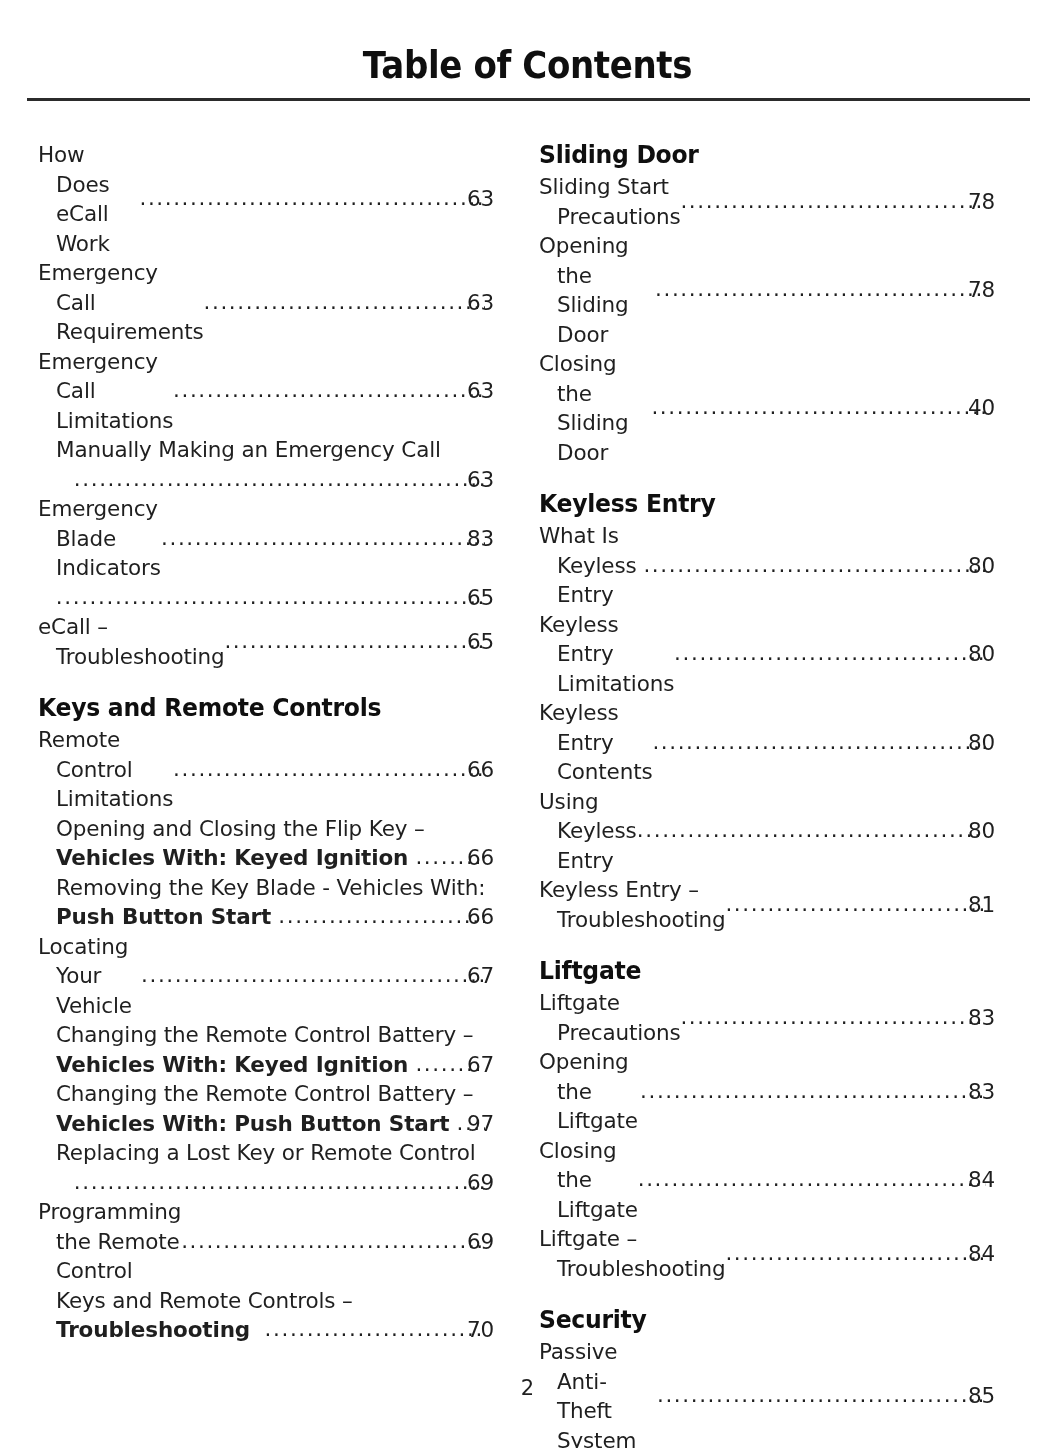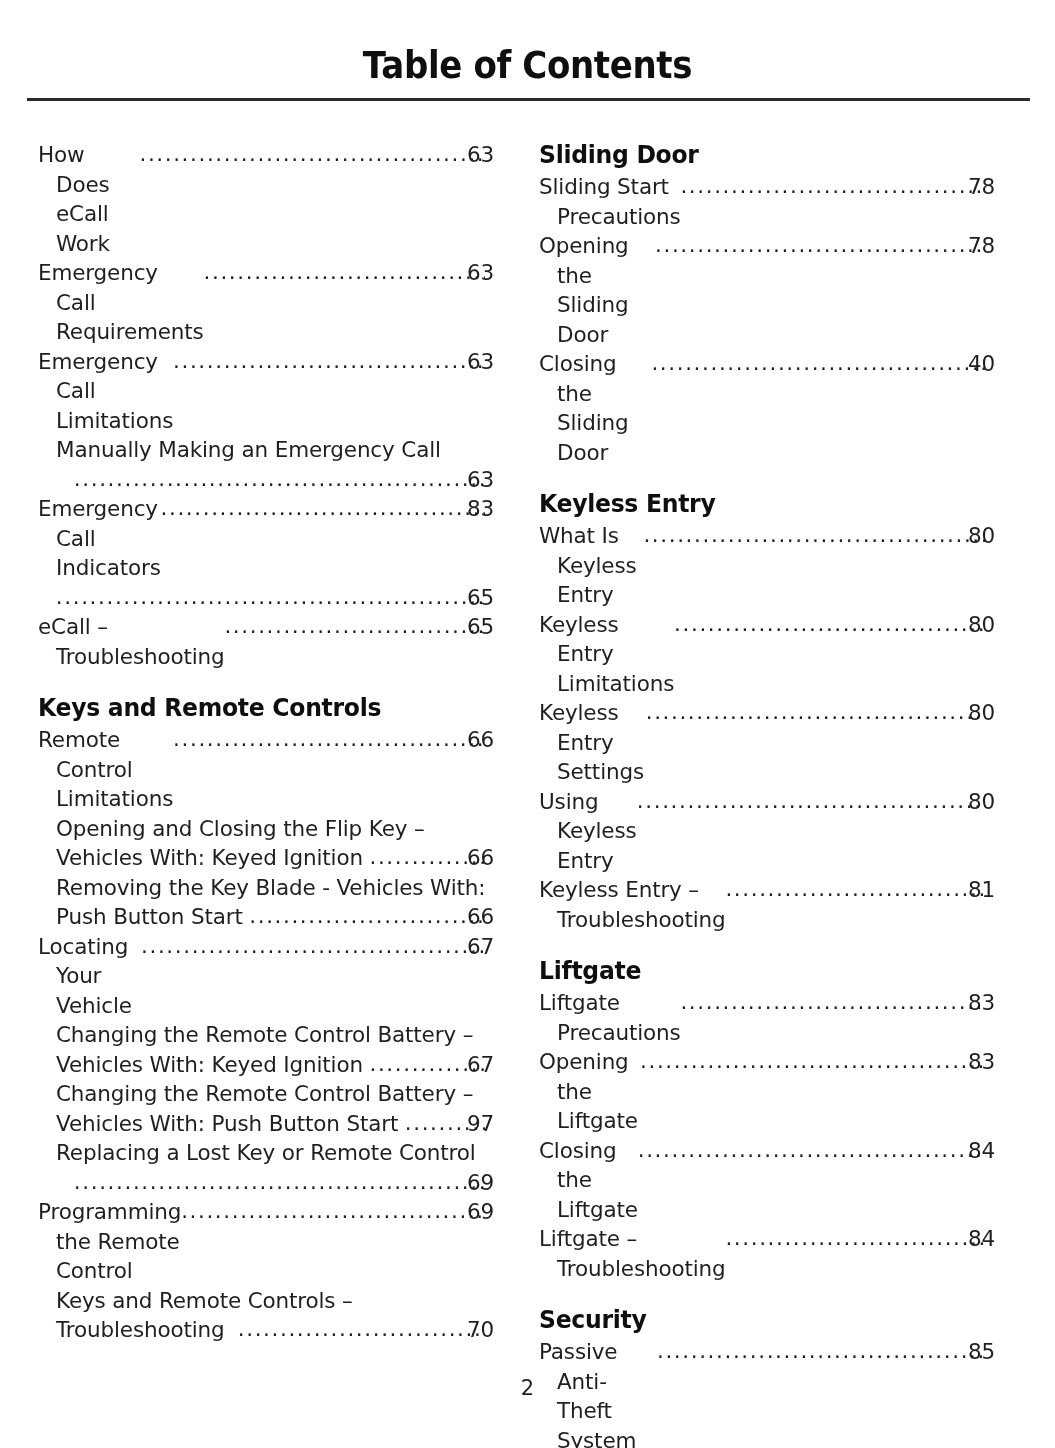--- a/index.html
+++ b/index.html
@@ -77,21 +77,21 @@
     line-height: 29.5px;
     color: #1f1f1f;
     position: relative;
     padding-left: 18px;
     text-indent: -18px;
     letter-spacing: -0.15px;
   }
 
   .toc-row {
     display: flex;
-    align-items: flex-start;
+    align-items: center;
     width: 100%;
   }
   .entry-title {
     white-space: pre-wrap;
   }
   .dots {
     flex: 1 1 auto;
     min-width: 0;
     overflow: hidden;
     white-space: nowrap;
@@ -114,20 +114,21 @@
     padding-left: 18px;
     text-indent: -18px;
   }
   .toc-entry .leader-row {
     display: flex;
     align-items: baseline;
     padding-left: 18px;
   }
   .toc-entry .leader-row .cont-text {
     white-space: pre;
+    font-weight: bold;
   }
 
   
   .page-number {
     position: absolute;
     bottom: 48px;
     left: 0;
     width: 1055px;
     text-align: center;
     font-size: 21px;
@@ -166,21 +167,21 @@
       <div class="toc-entry">
         <span class="wrap-title">Manually Making an Emergency Call</span>
         <div class="leader-row">
           <span class="cont-text"></span>
           <span class="dots"></span>
           <span class="page-num">63</span>
         </div>
       </div>
       <div class="toc-entry">
         <div class="toc-row">
-          <span class="entry-title">Emergency Call Indicators</span>
+          <span class="entry-title">Emergency Blade Indicators</span>
           <span class="dots"></span>
           <span class="page-num">83</span>
         </div>
       </div>
       <div class="toc-entry">
         <div class="toc-row">
           <span class="dots"></span>
           <span class="page-num">65</span>
         </div>
       </div>
@@ -295,21 +296,21 @@
       </div>
       <div class="toc-entry">
         <div class="toc-row">
           <span class="entry-title">Keyless Entry Limitations </span>
           <span class="dots"></span>
           <span class="page-num">80</span>
         </div>
       </div>
       <div class="toc-entry">
         <div class="toc-row">
-          <span class="entry-title">Keyless Entry Settings </span>
+          <span class="entry-title">Keyless Entry Contents </span>
           <span class="dots"></span>
           <span class="page-num">80</span>
         </div>
       </div>
       <div class="toc-entry">
         <div class="toc-row">
           <span class="entry-title">Using Keyless Entry </span>
           <span class="dots"></span>
           <span class="page-num">80</span>
         </div>

